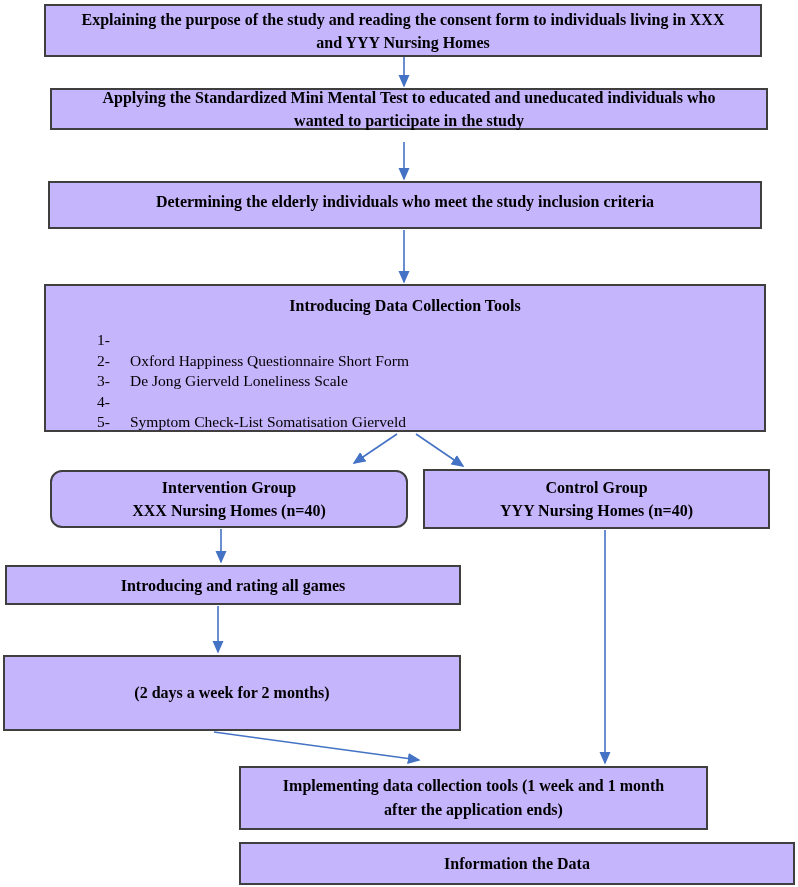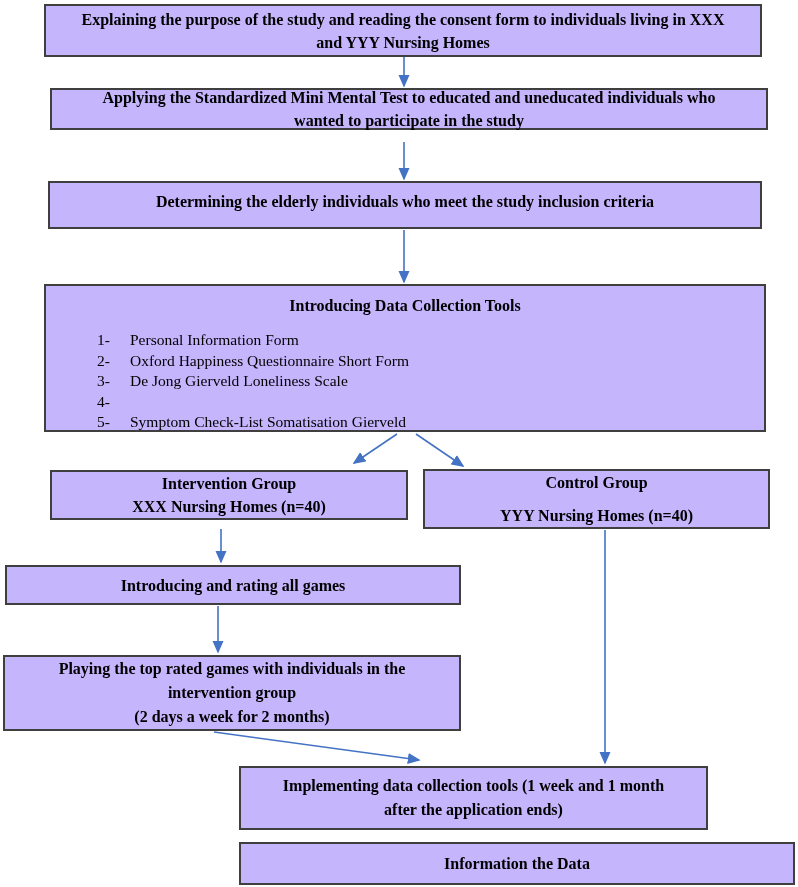--- a/index.html
+++ b/index.html
@@ -32,22 +32,22 @@
     left: 44px; top: 284px; width: 722px; height: 148px;
     display: block; text-align: left; font-weight: normal;
     padding-top: 10px;
   }
   .b4 .tools-title {
     text-align: center; font-weight: bold; font-size: 16px; line-height: 20px;
   }
   .b4 .tools-list { margin: 14px 0 0 51px; font-size: 15.5px; line-height: 20.5px; }
   .b4 .tool-item { display: flex; }
   .b4 .tool-num { width: 33px; flex: 0 0 33px; }
-  .b5  { left: 50px;  top: 470px; width: 358px; height: 50px; }
-  .b6  { left: 423px; top: 469px; width: 347px; height: 60px; justify-content: space-between; }
+  .b5  { left: 50px;  top: 470px; width: 358px; height: 58px; border-radius: 12px; }
+  .b6  { left: 423px; top: 469px; width: 347px; height: 60px; }
   .b7  { left: 5px;   top: 565px; width: 456px; height: 40px; }
   .b8  { left: 3px;   top: 655px; width: 458px; height: 76px; padding: 0 24px; line-height: 24px; }
   .b9  { left: 239px; top: 766px; width: 469px; height: 64px; padding: 0 36px; line-height: 24px; }
   .b10 { left: 239px; top: 842px; width: 556px; height: 43px; }
   .arrow-layer {
     position: absolute; left: 0; top: 0; width: 798px; height: 887px;
     pointer-events: none;
   }
 </style>
 </head>
@@ -80,21 +80,20 @@
 
 <div class="box b3">
   <span>Determining the elderly individuals who meet the study inclusion criteria</span>
 </div>
 
 <div class="box b4">
   <div class="tools-title">Introducing Data Collection Tools</div>
   <div class="tools-list">
     <div class="tool-item">
       <span class="tool-num">1-</span>
-      <span>Personal Information Form</span>
     </div>
     <div class="tool-item">
       <span class="tool-num">2-</span>
       <span>Oxford Happiness Questionnaire Short Form</span>
     </div>
     <div class="tool-item">
       <span class="tool-num">3-</span>
       <span>De Jong Gierveld Loneliness Scale</span>
     </div>
     <div class="tool-item">
@@ -115,21 +114,20 @@
 <div class="box b6">
   <div>Control Group</div>
   <div>YYY Nursing Homes (n=40)</div>
 </div>
 
 <div class="box b7">
   <span>Introducing and rating all games</span>
 </div>
 
 <div class="box b8">
-  <span>Playing the top rated games with individuals in the intervention group</span>
   <span>(2 days a week for 2 months)</span>
 </div>
 
 <div class="box b9">
   <span>Implementing data collection tools (1 week and 1 month after the application ends)</span>
 </div>
 
 <div class="box b10">
   <span>Information the Data</span>
 </div>

